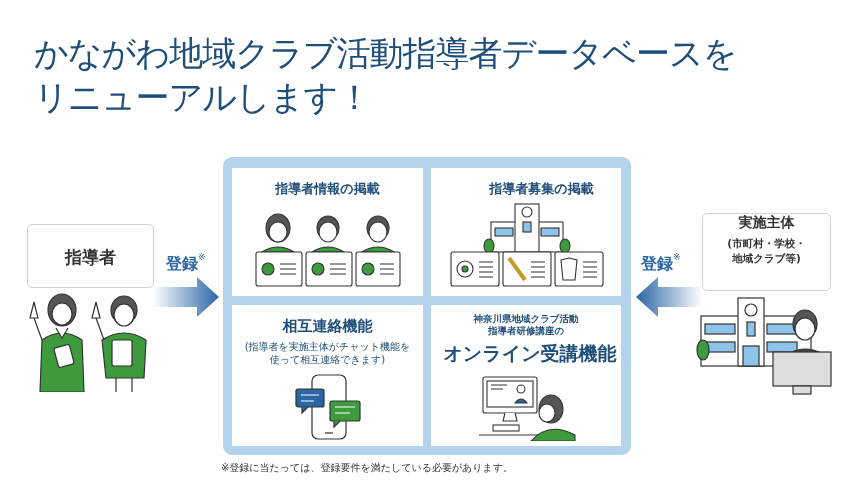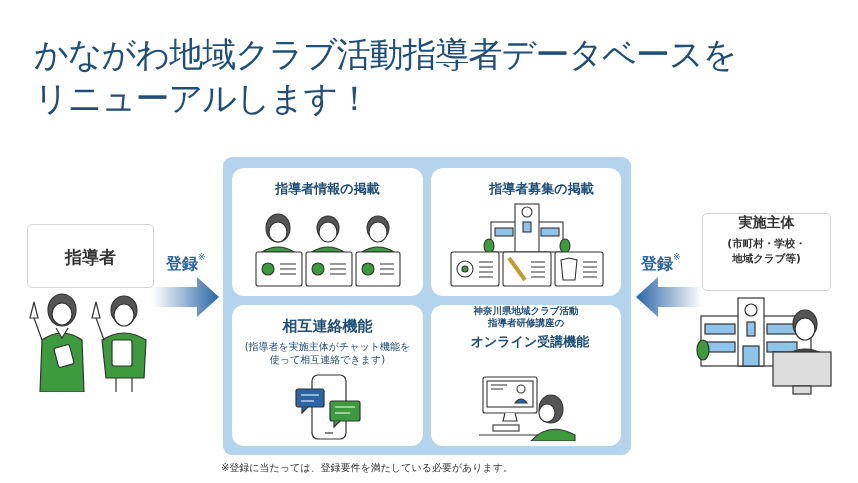--- a/index.html
+++ b/index.html
@@ -4,21 +4,21 @@
 <style>
   * { box-sizing: border-box; margin: 0; padding: 0; }
   html, body { width: 858px; height: 483px; background: #ffffff; overflow: hidden; }
   body { position: relative; font-family: "DejaVu Sans", "Liberation Sans", sans-serif; color: #333; }
 
   .title {
     position: absolute; left: 34px; top: 32px; width: 800px;
     font-size: 34px; line-height: 44px; color: #1f4e79; font-weight: normal;
     letter-spacing: -1px;
   }
-  .title span { display: block; white-space: nowrap; }
+  .title span { display: block; white-space: nowrap; font-family: Liberation Serif, serif; }
 
   
   .actor-box {
     position: absolute; background: #fff; border: 1.5px solid #d4d4d4; border-radius: 5px;
     text-align: center; color: #333; font-weight: bold;
   }
   #left-actor { left: 27px; top: 224px; width: 127px; height: 64px; }
   #left-actor .label { font-size: 17px; line-height: 64px; }
   #right-actor { left: 702px; top: 213px; width: 129px; height: 78px; }
   #right-actor .label { font-size: 14px; }
@@ -34,31 +34,31 @@
   .arrow { position: absolute; }
   #arrow-right { left: 153px; top: 277px; width: 66px; height: 40px; }
   #arrow-left { left: 636px; top: 277px; width: 66px; height: 40px; }
 
   
   .frame {
     position: absolute; left: 223px; top: 157px; width: 408px; height: 298px;
     background: #b4d3ec; border-radius: 9px;
   }
   .panel {
-    position: absolute; background: #fff; border-radius: 12px; text-align: center;
+    position: absolute; background: #fff; border-radius: 1px; text-align: center;
   }
   #p1 { left: 9px; top: 11px; width: 191px; height: 128px; }
   #p2 { left: 208px; top: 11px; width: 190px; height: 128px; padding-left: 31px; }
   #p3 { left: 9px; top: 148px; width: 191px; height: 141px; }
   #p4 { left: 208px; top: 148px; width: 190px; height: 141px; }
   .panel-title { color: #1f4e79; font-weight: bold; font-size: 13px; margin-top: 12px; }
   #p3 .panel-title { font-size: 15px; margin-top: 12px; color: #1f4e79; }
   #p3 .panel-desc { color: #1f4e79; font-weight: normal; font-size: 10px; line-height: 13px; margin-top: 4px; }
-  #p4 .panel-pre { color: #1f4e79; font-size: 9.5px; line-height: 12px; margin-top: 0; font-weight: bold; }
-  #p4 .panel-title { font-size: 13px; margin-top: 4px; color: #1f4e79; margin-left: 8px; }
+  #p4 .panel-pre { color: #1f4e79; font-size: 9.5px; line-height: 12px; margin-top: 8px; font-weight: bold; }
+  #p4 .panel-title { font-size: 19px; margin-top: 4px; color: #1f4e79; margin-left: 8px; }
 
   .illus { position: absolute; }
   #p1 .illus { left: 22px; top: 40px; width: 148px; height: 82px; }
   #p2 .illus { left: 18px; top: 32px; width: 156px; height: 90px; }
   #p3 .illus { left: 62px; top: 68px; width: 70px; height: 68px; }
   #p4 .illus { left: 48px; top: 70px; width: 100px; height: 66px; }
 
   .footnote {
     position: absolute; left: 0; width: 734px; top: 461px; text-align: center;
     font-size: 10px; color: #333;

